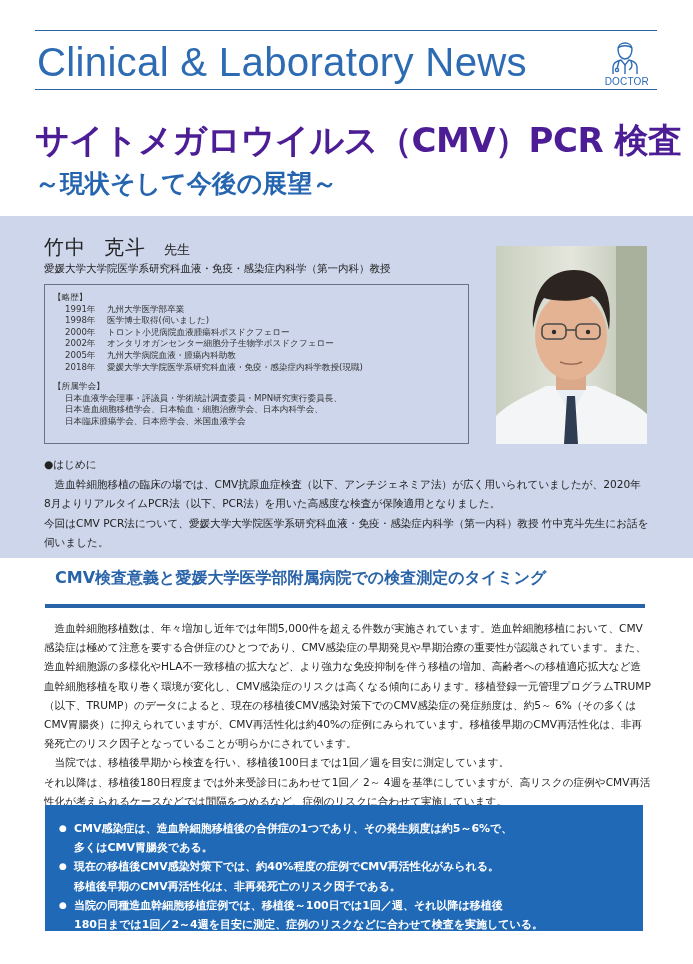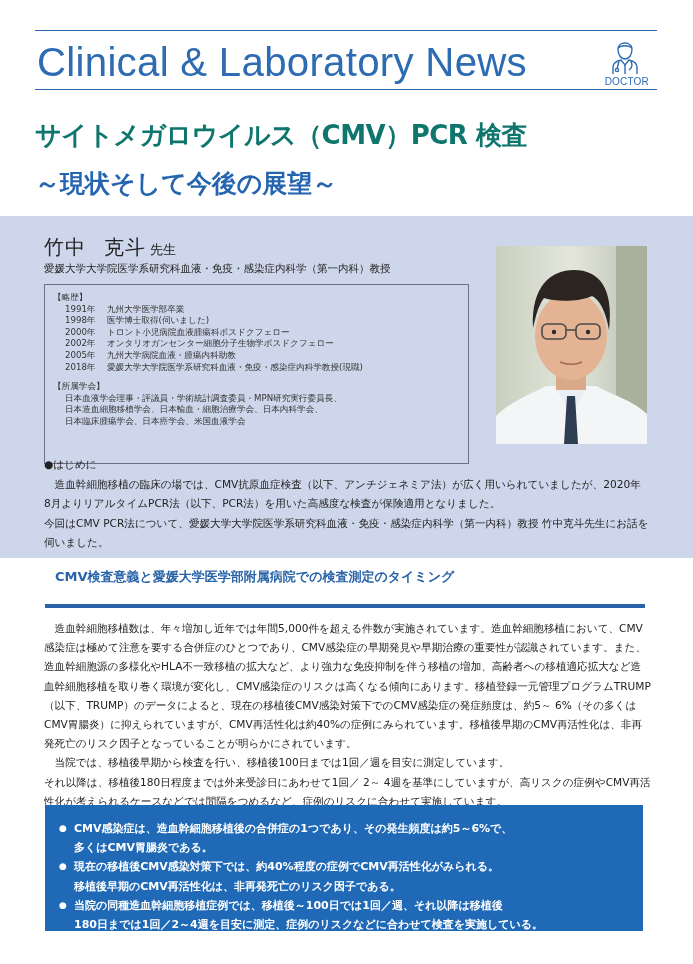--- a/index.html
+++ b/index.html
@@ -8,43 +8,43 @@
 
   .masthead { position: absolute; left: 35px; top: 30px; width: 622px; height: 60px;
     border-top: 1.5px solid #2a64a8; border-bottom: 1.5px solid #2a64a8; }
   .masthead-title { position: absolute; left: 2px; top: 8px; font-family: "Liberation Sans", sans-serif;
     font-weight: 300; font-size: 41px; letter-spacing: 0.3px; color: #2d6bb3; white-space: nowrap;
     transform: scaleX(0.98); transform-origin: left center; -webkit-text-stroke: 0; }
   .doctor-badge { position: absolute; right: 8px; top: 6px; width: 48px; height: 56px; text-align: right; }
   .doctor-badge svg { display: block; margin: 0 auto; }
   .doctor-label { font-family: "Liberation Sans", sans-serif; font-size: 10px; color: #2d6bb3; letter-spacing: 0.2px; margin-top: 1px; }
 
-  .title-main { position: absolute; left: 35px; top: 118px; font-size: 26px; color: #0f766e; white-space: nowrap; letter-spacing: -0.5px; }
+  .title-main { position: absolute; left: 35px; top: 118px; font-size: 34px; color: #4c1d95; white-space: nowrap; letter-spacing: -0.5px; }
   .title-sub { position: absolute; left: 35px; top: 167px; font-size: 25px; color: #2565b0; white-space: nowrap; text-align: right; }
 
   .profile-band { position: absolute; left: 0; top: 216px; width: 693px; height: 342px; background: #cdd6ea; }
   .name-row { position: absolute; left: 44px; top: 234px; white-space: nowrap; color: #222; }
   .name { font-size: 20px; letter-spacing: 1px; }
   .name-gap { display: inline-block; width: 18px; }
-  .honorific { font-size: 13px; margin-left: 4px; }
+  .honorific { font-size: 13px; margin-left: 18px; }
   .affiliation { position: absolute; left: 44px; top: 262px; font-size: 10.5px; color: #222; white-space: nowrap; }
 
-  .bio-box { position: absolute; left: 44px; top: 284px; width: 425px; height: 180px; border: 1px solid #6a7188; padding: 7px 0 0 8px; font-size: 8.6px; color: #333; line-height: 11.6px; }
+  .bio-box { position: absolute; left: 44px; top: 284px; width: 425px; height: 160px; border: 1px solid #6a7188; padding: 7px 0 0 8px; font-size: 8.6px; color: #333; line-height: 11.6px; }
   .bio-heading { display: block; }
   .career-row { display: flex; padding-left: 12px; }
   .career-year { width: 42px; flex: none; }
   .society { padding-left: 12px; }
   .bio-gap { height: 8px; }
 
   .photo { position: absolute; left: 496px; top: 246px; width: 151px; height: 198px; overflow: hidden; background: #dfe3dc; }
 
   .intro { position: absolute; left: 44px; top: 455px; width: 620px; font-size: 10.6px; line-height: 19.5px; color: #222; }
   .intro p { white-space: nowrap; }
 
-  .section-title { position: absolute; left: 55px; top: 568px; font-size: 13px; color: #2a64a8; white-space: nowrap; }
+  .section-title { position: absolute; left: 55px; top: 568px; font-size: 16px; color: #2a64a8; white-space: nowrap; }
   .section-rule { position: absolute; left: 45px; top: 604px; width: 600px; height: 4px; background: #2a64a8; }
 
   .body-text { position: absolute; left: 44px; top: 619px; width: 612px; font-size: 10.6px; line-height: 19.2px; color: #222; }
   .body-text p { white-space: nowrap; }
 
   .summary-box { position: absolute; left: 45px; top: 805px; width: 598px; height: 126px; background: #1f69b6; padding: 14px 0 0 14px; color: #ffffff; font-weight: bold; font-size: 11px; line-height: 19.2px; }
   .summary-item { display: flex; }
   .bullet { width: 15px; flex: none; font-size: 9px; }
   .summary-lines p { white-space: nowrap; }
 </style>

